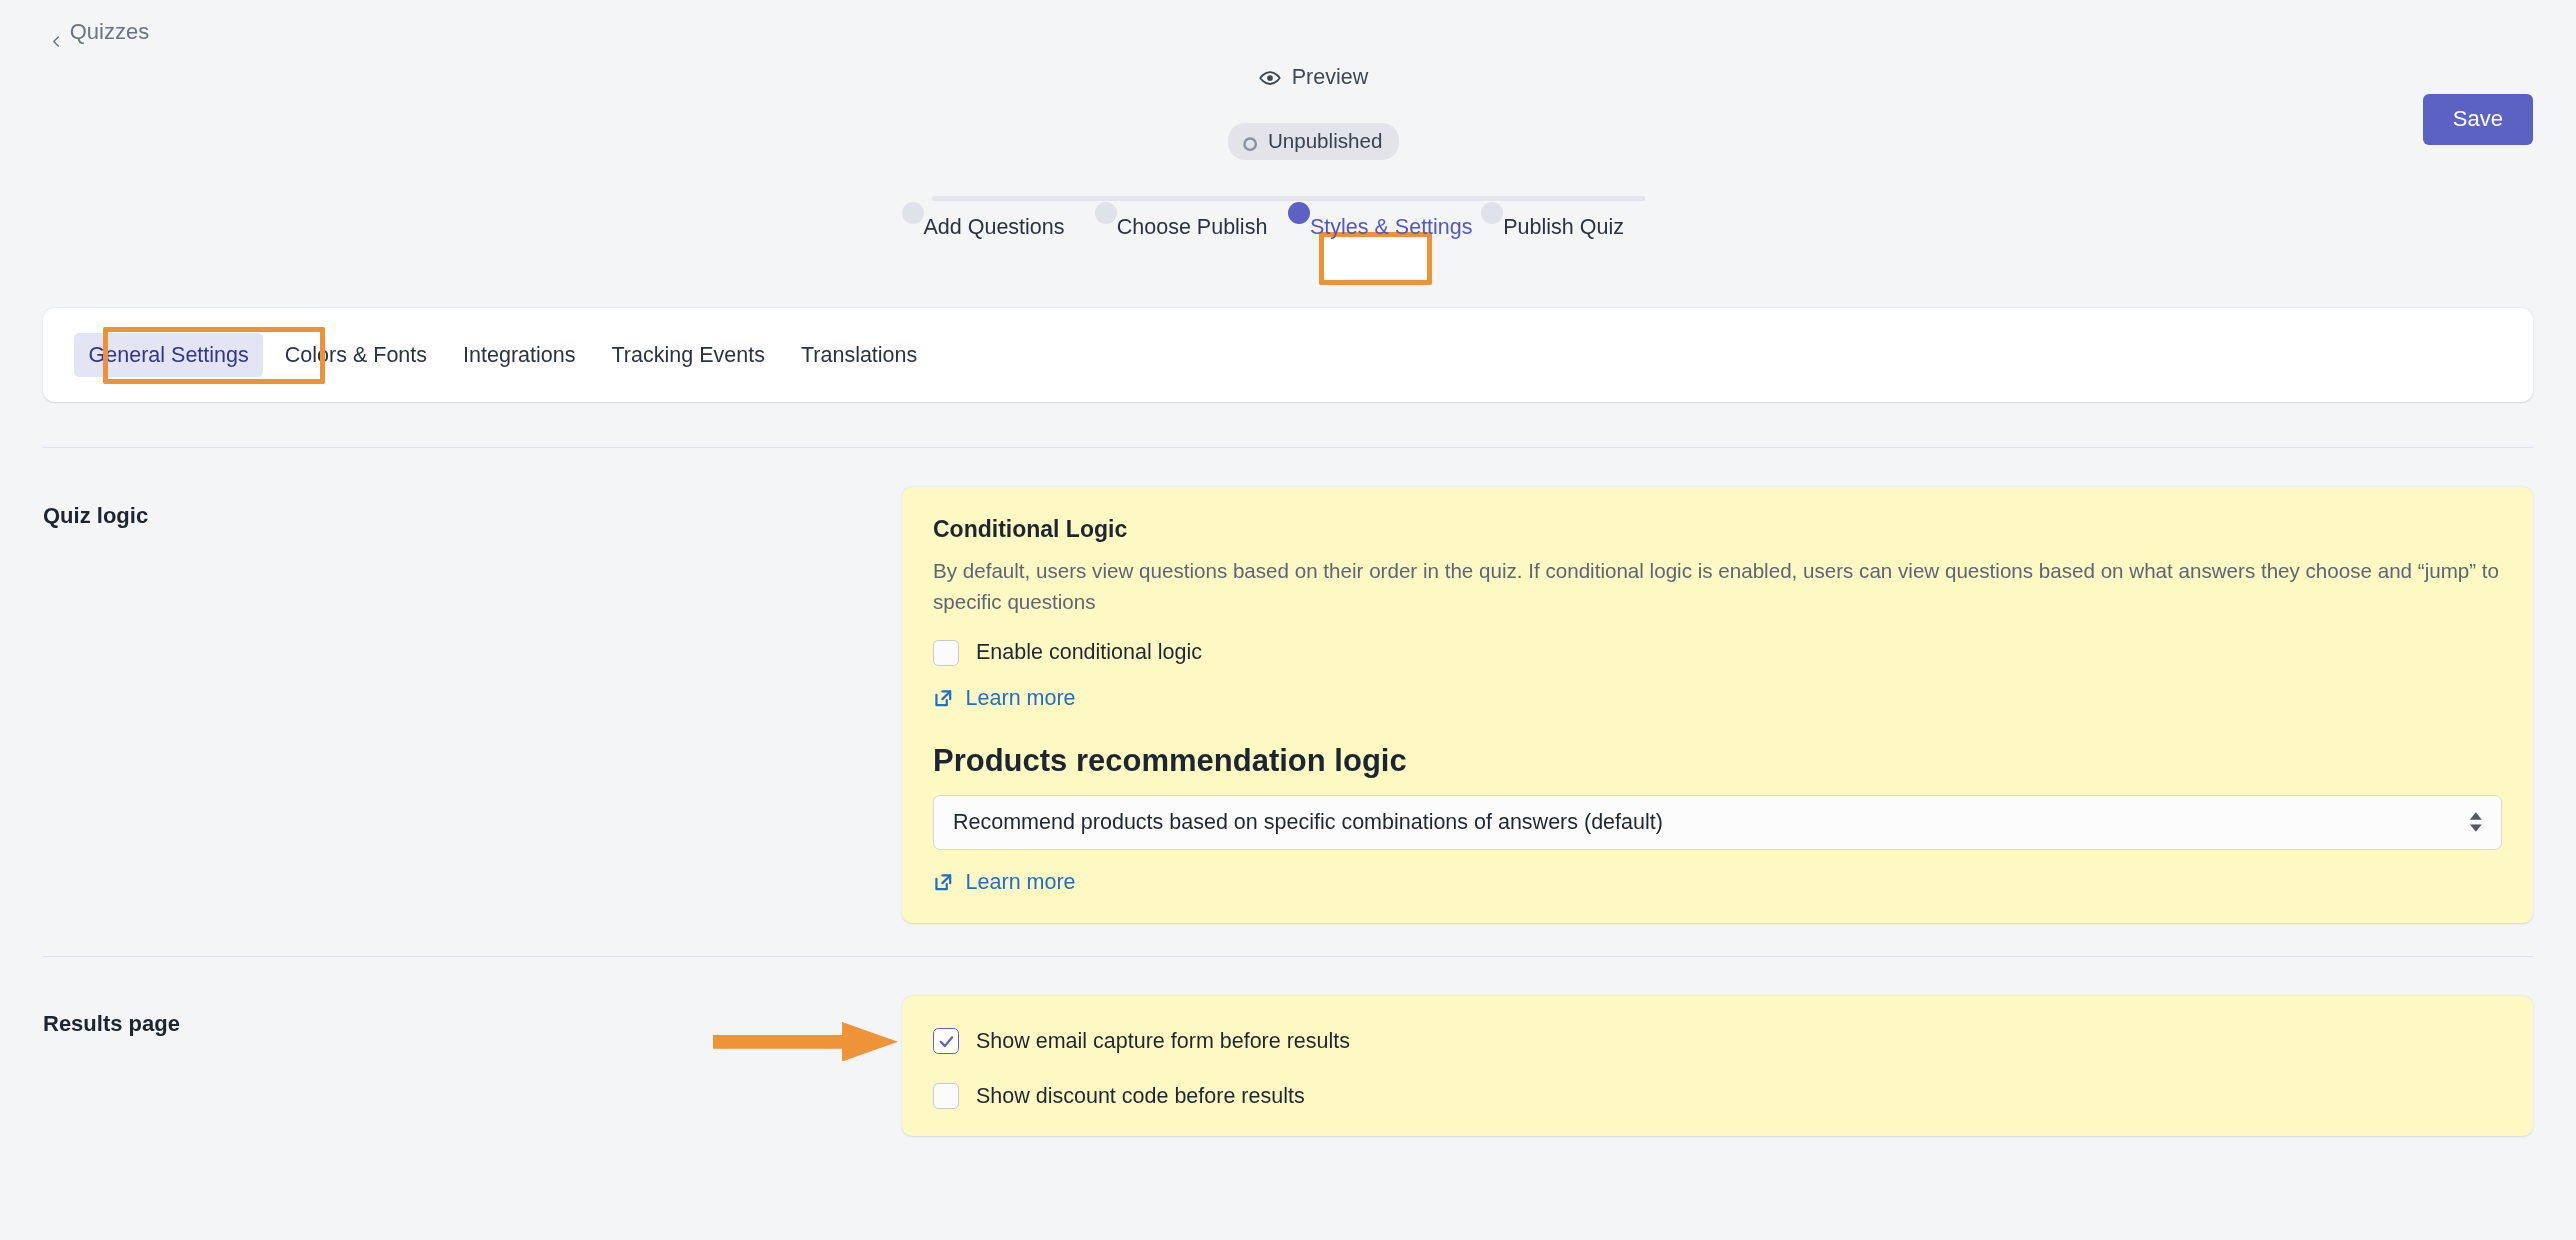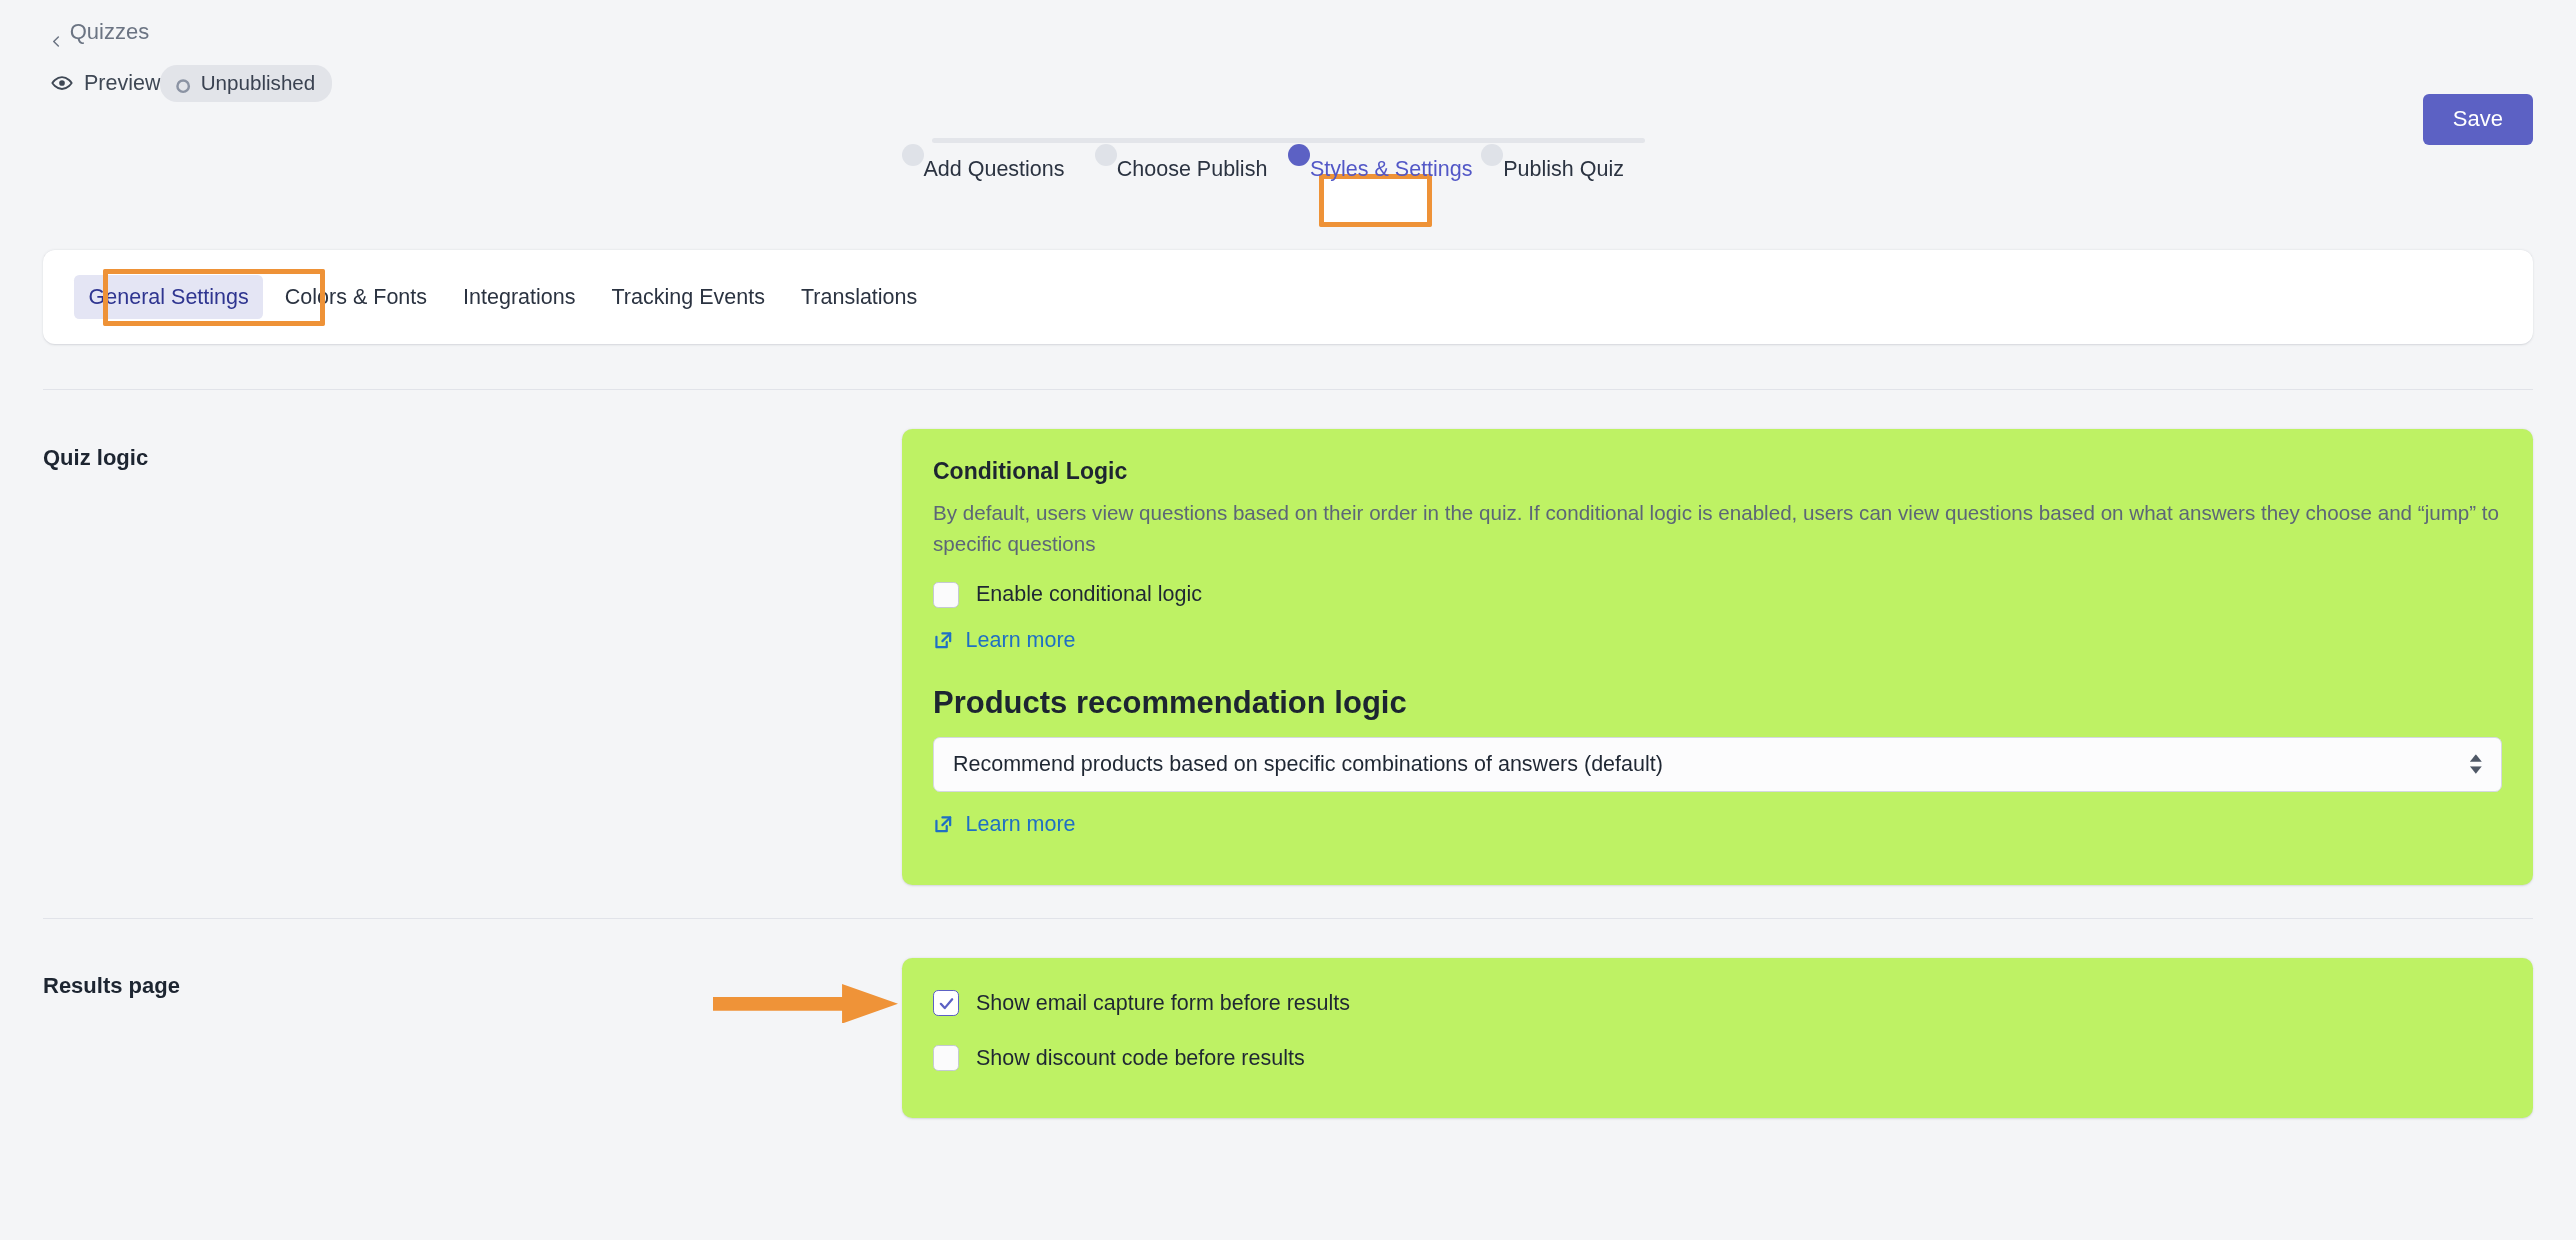--- a/index.html
+++ b/index.html
@@ -19,21 +19,21 @@
     display: inline-flex; align-items: center; gap: 7.7px;
     font-size: 22px; color: #6b7483; cursor: pointer;
   }
   .breadcrumb .chev { display: block; width: 11px; height: 11px; }
 
   .page-title {
     font-size: 46px; font-weight: 700; letter-spacing: -0.4px;
     color: #1d2531; margin-top: 12px; line-height: 1.12;
   }
 
-  .meta-row { display: flex; align-items: center; margin-top: 15.5px; }
+  .meta-row { display: flex; align-items: center; gap: 33px; margin-top: 15.5px; flex-direction: column; }
 
   .preview-link {
     display: inline-flex; align-items: center; gap: 11px;
     font-size: 21.5px; color: #3f4855; cursor: pointer;
   }
   .eye-ico { display: block; width: 22px; height: 22px; }
 
   .badge-unpublished {
     display: inline-flex; align-items: center; gap: 9.4px;
     background: #e2e4e9; color: #3a4251;
@@ -105,23 +105,23 @@
     padding: 39px 43px 0 43px;
   }
   .section-label {
     width: 859px; flex: none;
     font-size: 22px; font-weight: 700; color: #1d2531;
     padding-top: 15.5px;
   }
   .section-body { flex: 1; position: relative; }
 
   .panel {
-    background: #bef264; border-radius: 10.3px;
+    background: #fef9c3; border-radius: 10.3px;
     box-shadow: 0 0.9px 2.6px rgba(30,40,60,.10), 0 0.9px 0.9px rgba(30,40,60,.05);
-    padding: 29px 31px 47px 31px;
+    padding: 29px 31px 27px 31px;
   }
 
   .panel-title { font-size: 23px; font-weight: 700; color: #1d2531; }
   .panel-desc {
     font-size: 20.6px; color: #5c6677; line-height: 1.52;
     margin-top: 12px; max-width: 1580px;
   }
 
   .check-row { display: flex; align-items: center; gap: 17px; margin-top: 22px; cursor: pointer; }
   .cbox {

